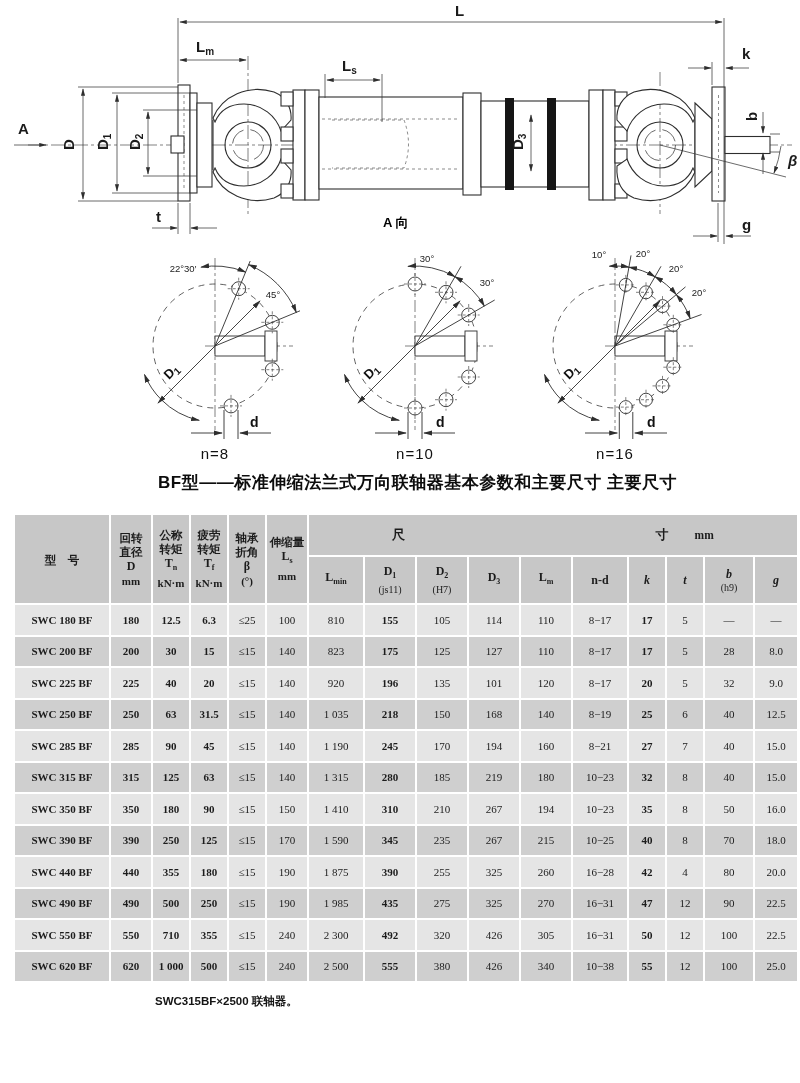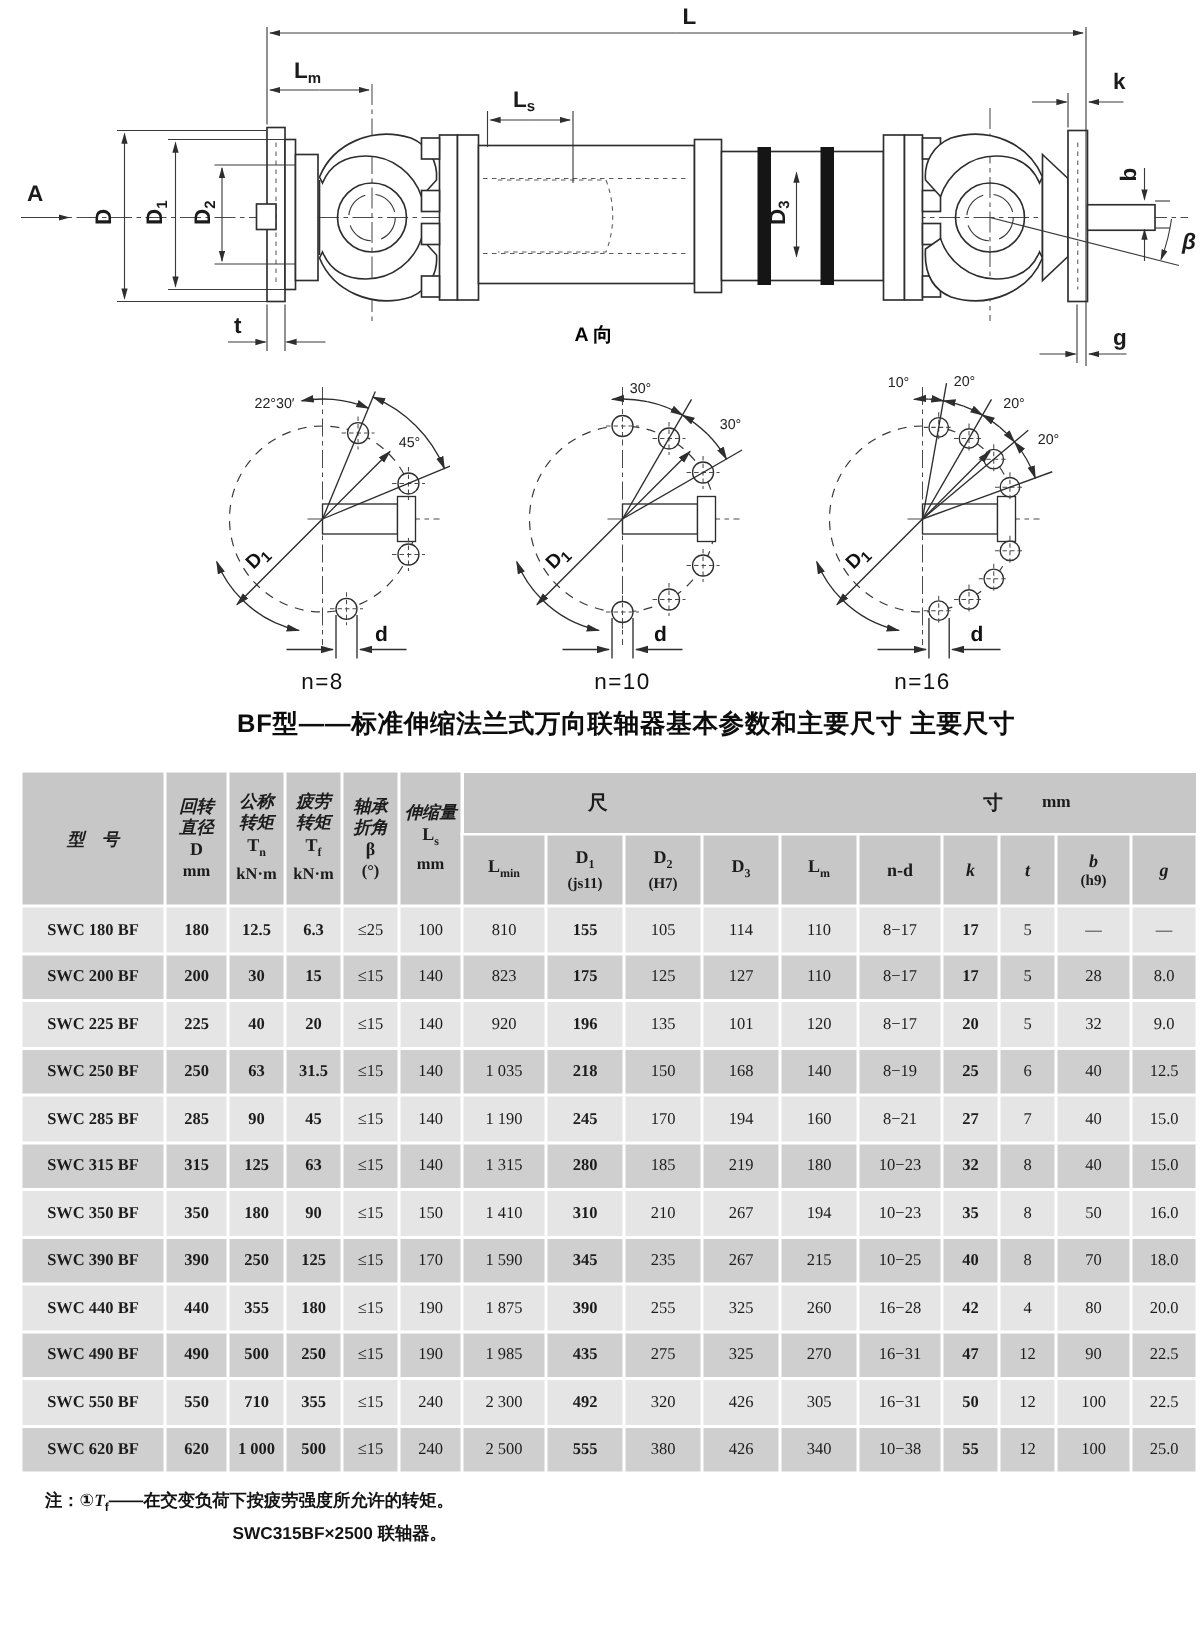--- a/index.html
+++ b/index.html
@@ -30,24 +30,24 @@
   .nlab{font-family:"Liberation Sans","DejaVu Sans",sans-serif;font-size:15px;fill:#111;letter-spacing:1px;}
   .dlab{font-family:"Liberation Sans","DejaVu Sans",sans-serif;font-size:14px;font-weight:bold;fill:#111;}
   .d1lab{font-family:"Liberation Sans","DejaVu Sans",sans-serif;font-size:13px;font-weight:bold;fill:#111;}
   
   #title{top:471px;left:158px;font-size:17px;font-weight:bold;letter-spacing:0.5px;color:#0d0d0d;}
   
   #spec-table{position:absolute;top:513px;left:13px;width:775px;border-collapse:collapse;
               table-layout:fixed;font-family:"Liberation Serif","DejaVu Serif",serif;color:#1c1c1c;}
   #spec-table th,#spec-table td{border:2px solid #ffffff;padding:0;text-align:center;vertical-align:middle;}
   #spec-table thead th{background:#c7c7c7;}
-  .hc{font-size:11.5px;line-height:14px;font-weight:bold;font-style:italic;}
+  .hc{font-size:11.5px;line-height:14px;font-weight:bold;}
   .hs{font-size:12px;font-weight:bold;line-height:15px;font-family:"Liberation Serif","DejaVu Serif",serif;}
   .hu{font-size:11px;font-weight:bold;line-height:14px;}
-  .hn{font-size:10px;font-weight:bold;line-height:12px;}
+  .hn{font-size:10px;font-weight:normal;line-height:12px;}
   .it .hs{font-style:italic;}
   sub{font-size:8px;}
   .size-head{position:relative;height:40px;}
   .size-head span{position:absolute;top:50%;transform:translateY(-50%);font-size:13px;font-weight:bold;}
   .sz1{left:17%;} .sz2{left:71%;} .szu{left:79%;font-size:11.5px !important;font-family:"Liberation Serif",serif;}
   #spec-table thead tr:nth-child(2) th{height:46px;}
   #spec-table tbody td{height:29.5px;font-size:11px;}
   #spec-table tbody tr:nth-child(odd) td{background:#e5e5e5;}
   #spec-table tbody tr:nth-child(even) td{background:#cfcfcf;}
   #spec-table tbody td:nth-child(-n+4),
@@ -705,15 +705,14 @@
         <td>10−38</td>
         <td>55</td>
         <td>12</td>
         <td>100</td>
         <td>25.0</td>
       </tr>
     </tbody>
 </table>
 
 <div id="notes" class="abs">
-  <div class="nl"><span>注：</span><span>①</span><span class="sym">T</span><sub>f</sub><span>——在交变负荷下按疲劳强度所允许的转矩。</span></div>
   <div class="nl ind2"><span>SWC315BF×2500 联轴器。</span></div>
 </div>
 
 </body></html>

